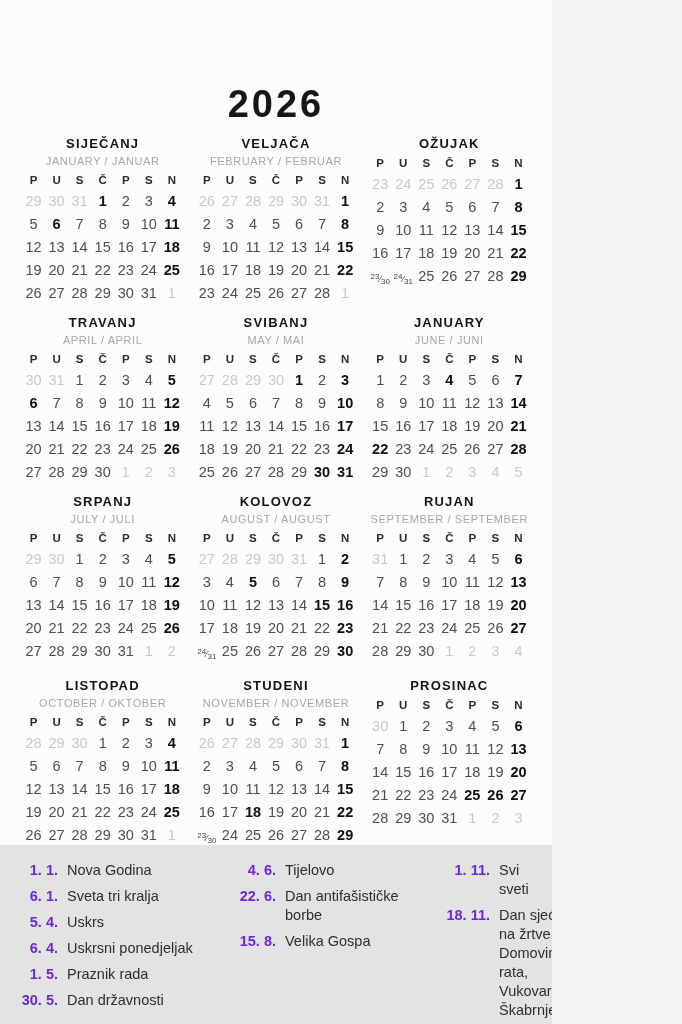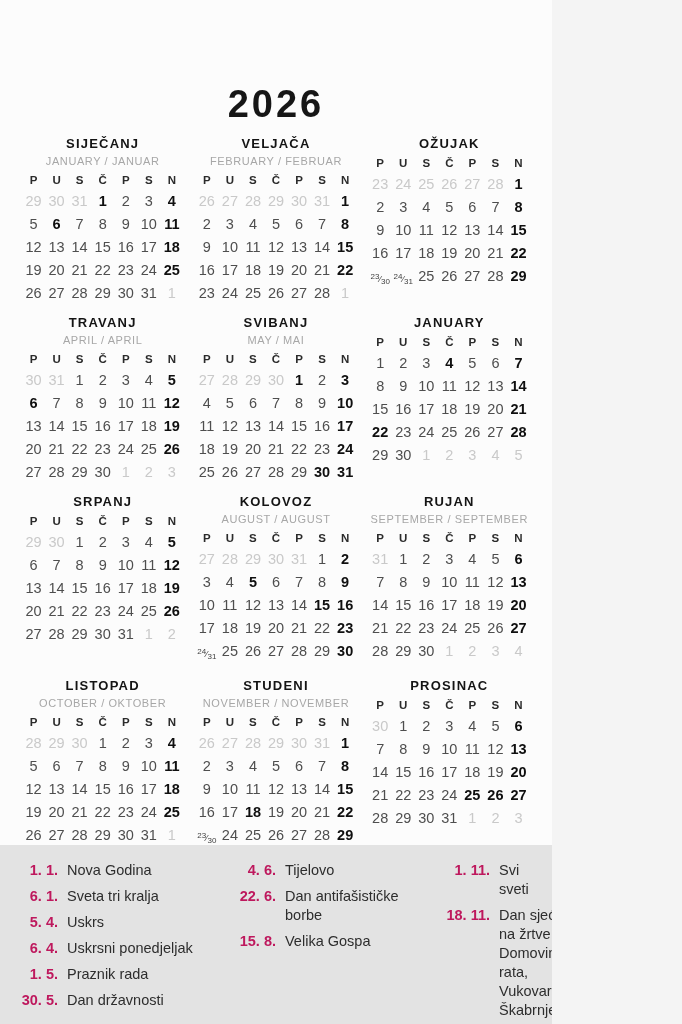--- a/index.html
+++ b/index.html
@@ -51,21 +51,21 @@
   }
   .h-col{flex:1;min-width:0;}
   .h-col.c1{flex:0 0 218px;}
   .h-col.c2{flex:0 0 214px;}
   .h-col.c3{flex:1;}
   .h-item{
     display:flex;margin-bottom:7px;
     font-size:14.5px;line-height:19px;color:#2d2d2d;
   }
   .h-date{
-    font-weight:700;color:#be185d;
+    font-weight:700;color:#6d28d9;
     flex:0 0 56px;text-align:right;margin-right:9px;white-space:nowrap;
   }
   .h-label{max-width:152px;}
 </style>
 </head>
 <body>
 
 <div class="page">
   <h1 class="year">2026</h1>
 
@@ -309,20 +309,21 @@
           <span class="day">27</span>
           <span class="day">28</span>
           <span class="day">29</span>
           <span class="day b">30</span>
           <span class="day b">31</span>
         </div>
   </section>
 
   <section class="month">
     <h2 class="m-name">JANUARY</h2>
+    <div class="m-sub">JUNE / JUNI</div>
     <div class="m-grid">
           <span class="wd">P</span>
           <span class="wd">U</span>
           <span class="wd">S</span>
           <span class="wd">Č</span>
           <span class="wd">P</span>
           <span class="wd">S</span>
           <span class="wd">N</span>
           <span class="day">1</span>
           <span class="day">2</span>
@@ -357,20 +358,21 @@
           <span class="day f">1</span>
           <span class="day f">2</span>
           <span class="day f">3</span>
           <span class="day f">4</span>
           <span class="day f">5</span>
         </div>
   </section>
 
   <section class="month">
     <h2 class="m-name">SRPANJ</h2>
+    <div class="m-sub">JULY / JULI</div>
     <div class="m-grid">
           <span class="wd">P</span>
           <span class="wd">U</span>
           <span class="wd">S</span>
           <span class="wd">Č</span>
           <span class="wd">P</span>
           <span class="wd">S</span>
           <span class="wd">N</span>
           <span class="day f">29</span>
           <span class="day f">30</span>

